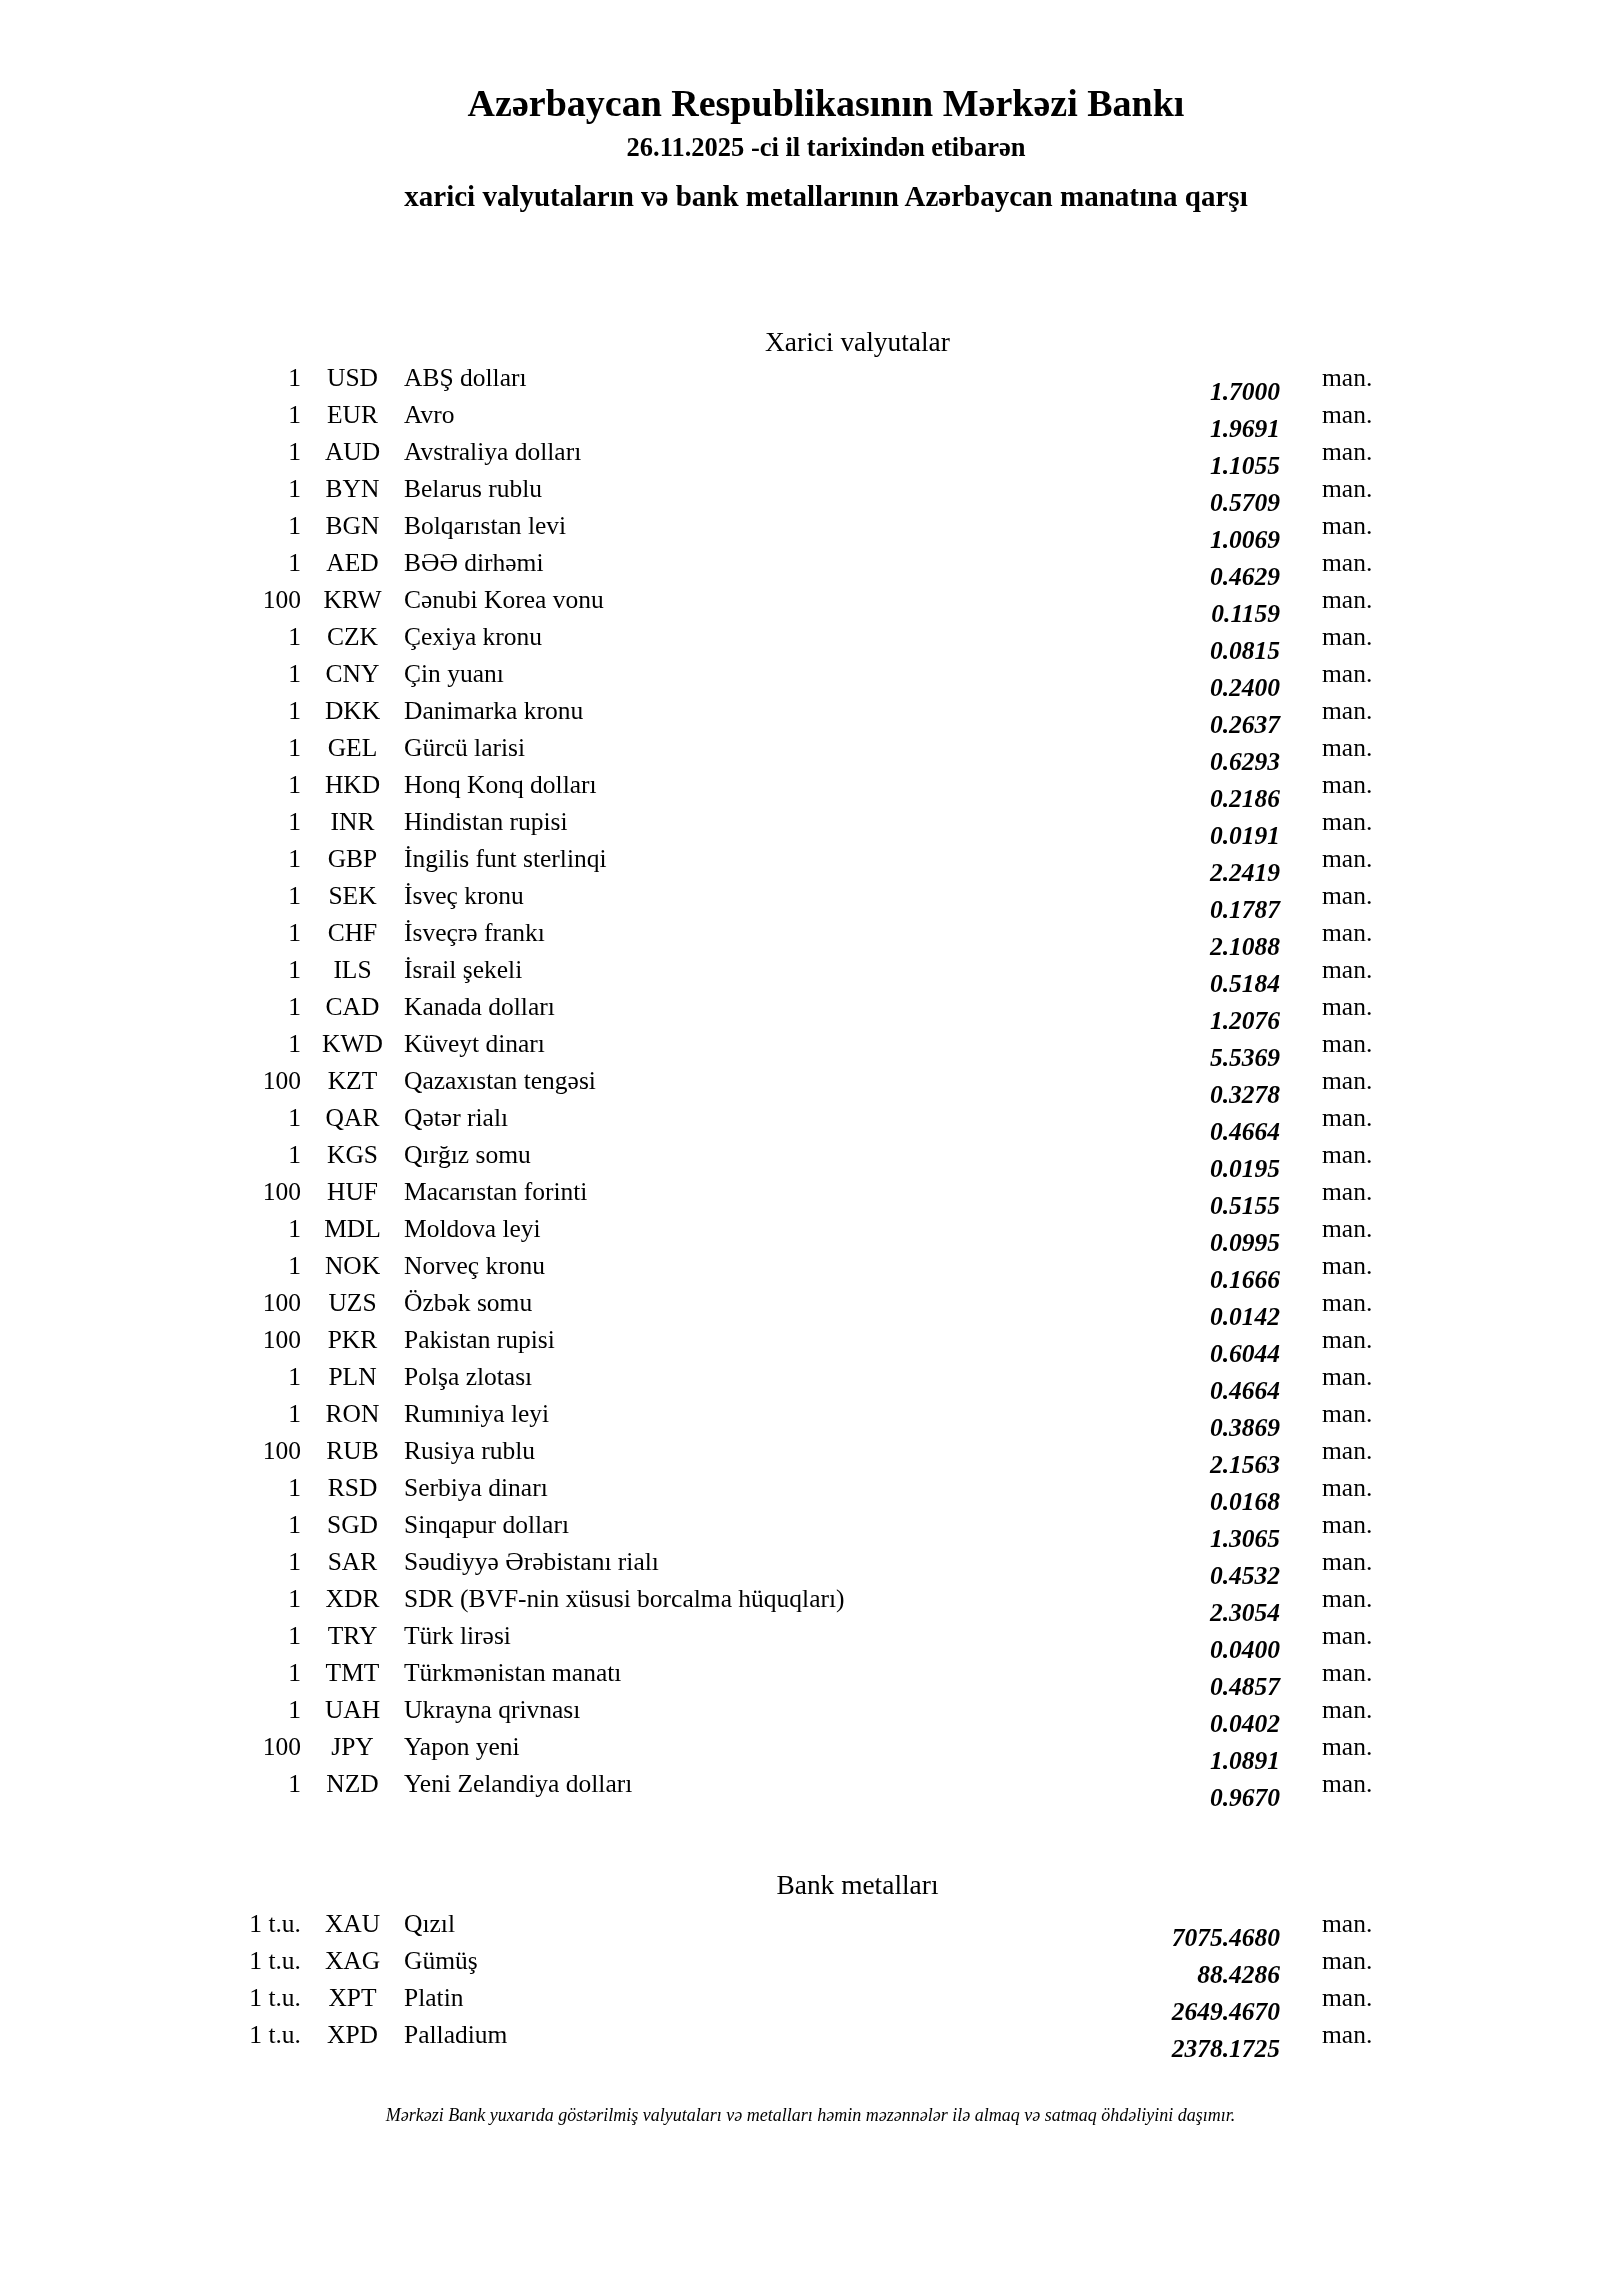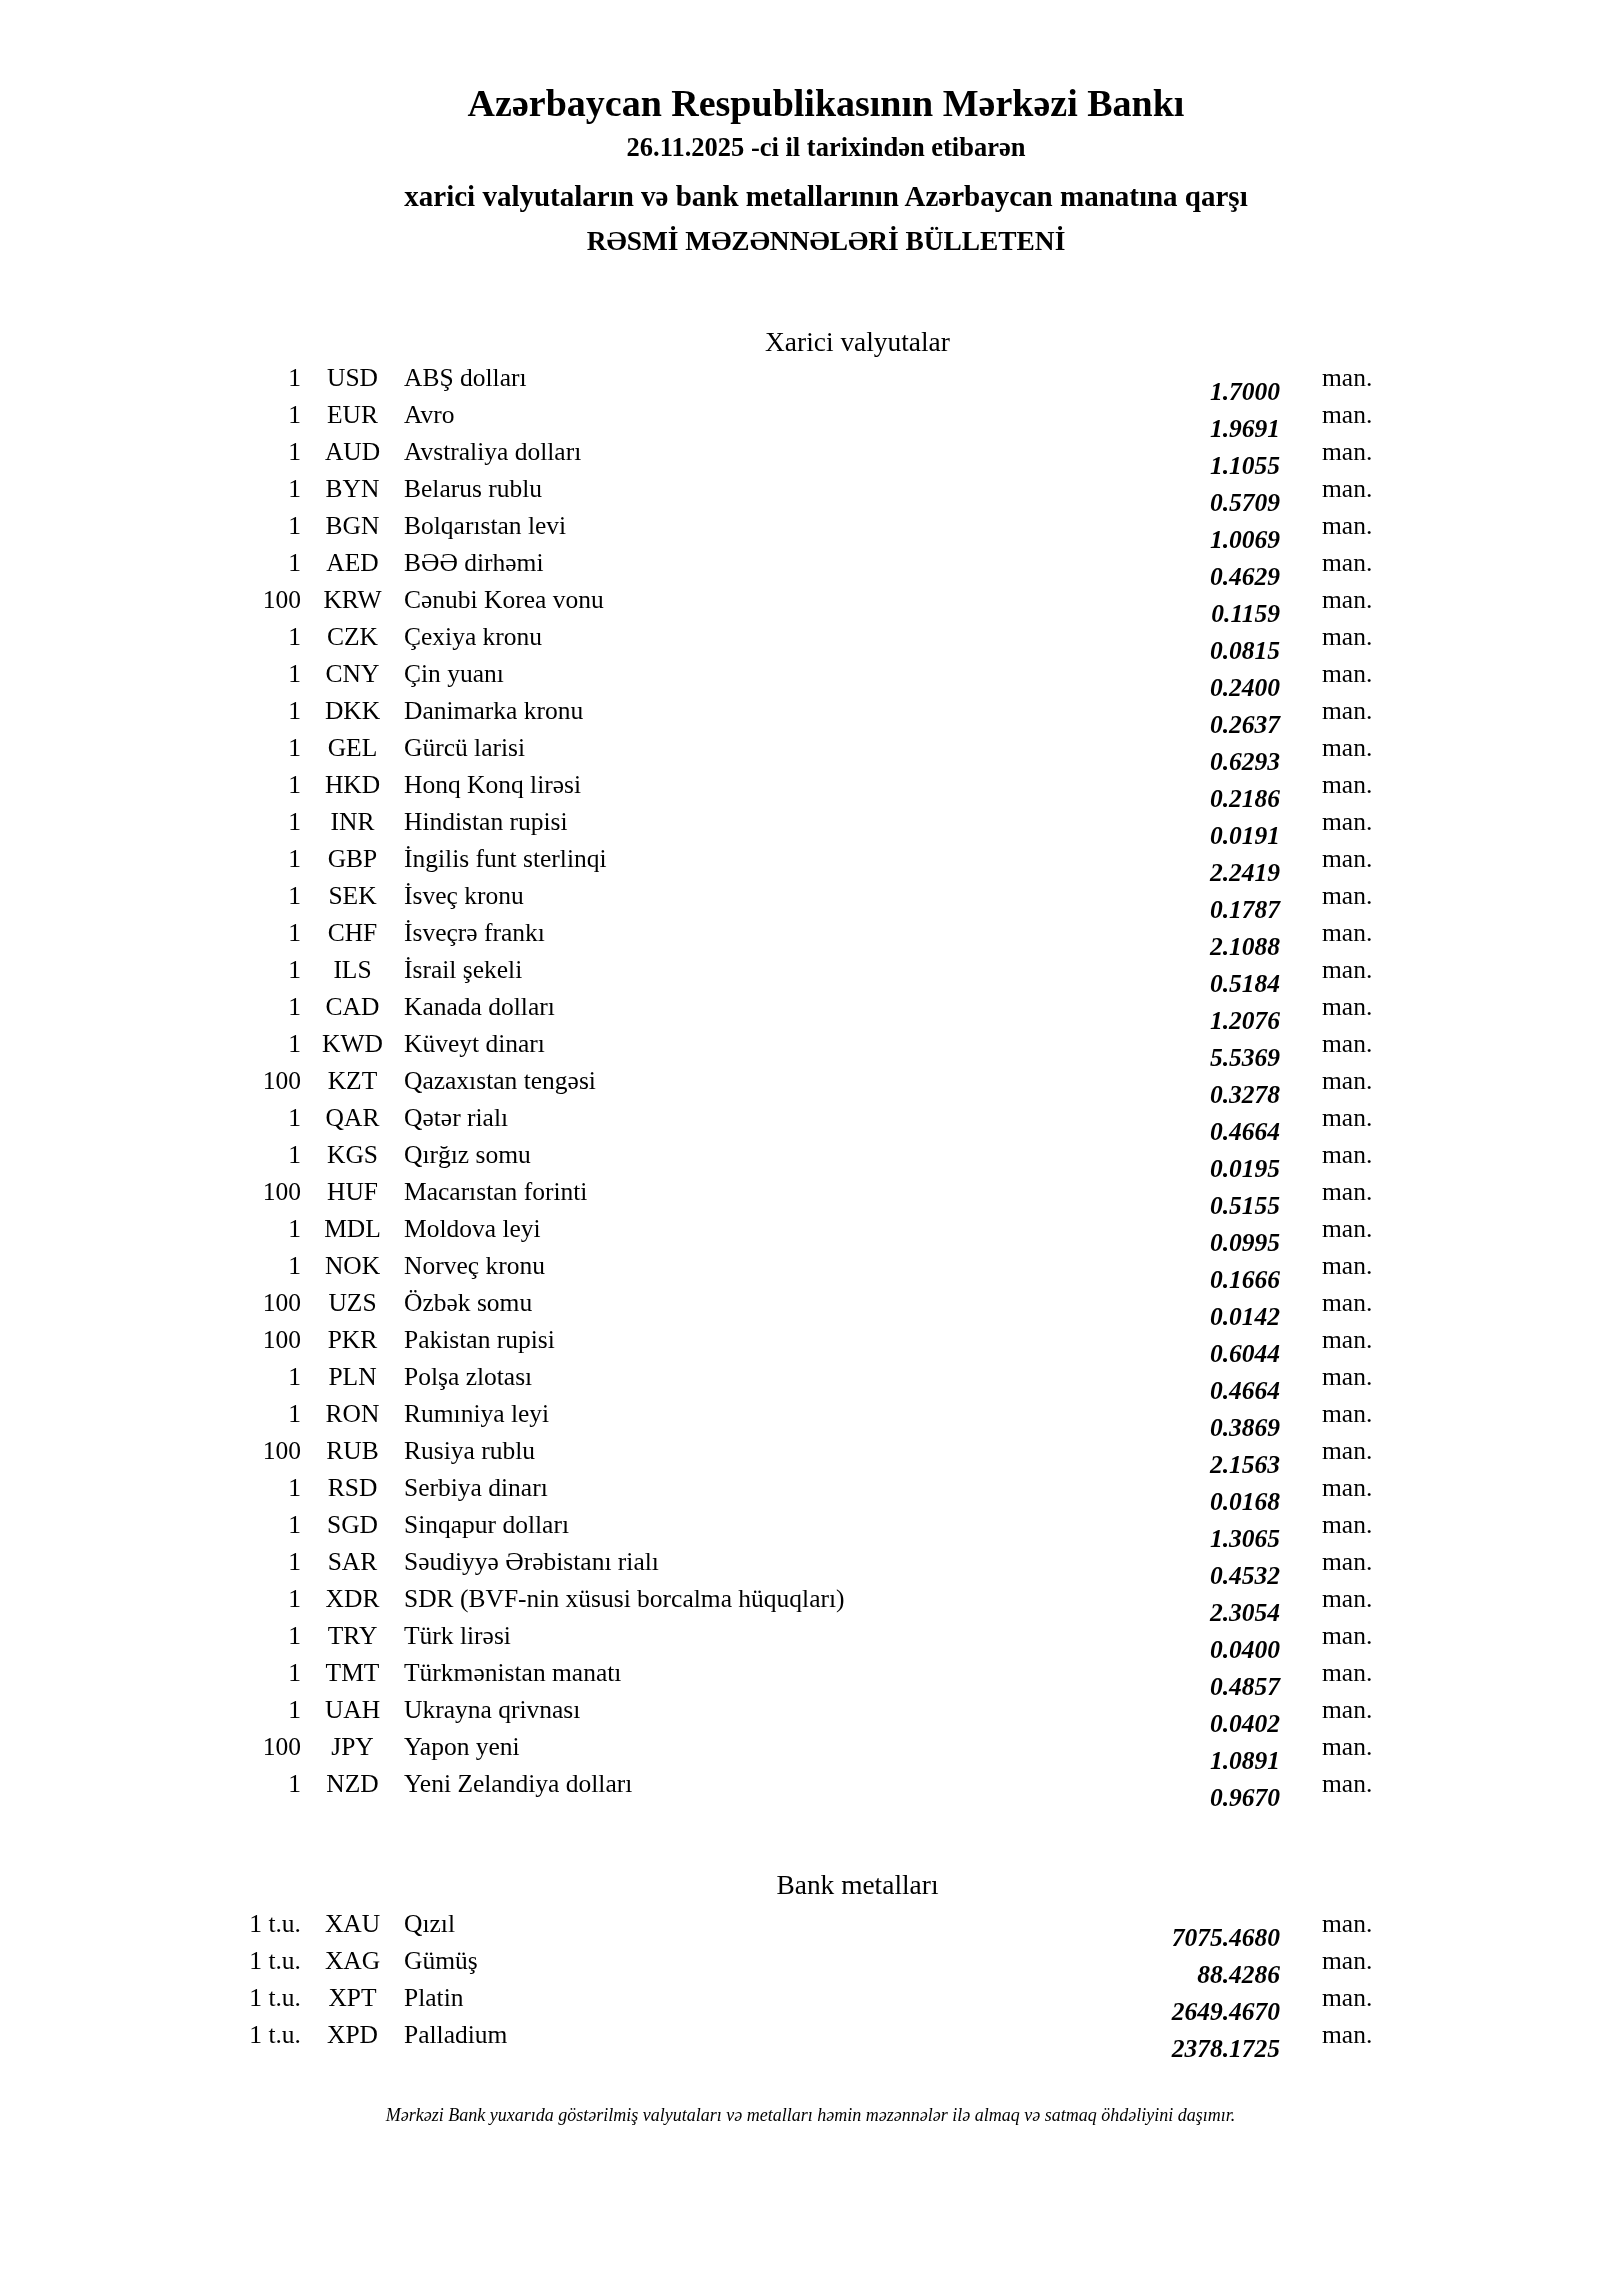--- a/index.html
+++ b/index.html
@@ -102,21 +102,20 @@
 </style>
 </head>
 <body>
 
 <div class="page">
 
   <header class="doc-header">
     <h1 class="bank-name">Azərbaycan Respublikasının Mərkəzi Bankı</h1>
     <p class="date-line">26.11.2025 -ci il tarixindən etibarən</p>
     <p class="subtitle-line">xarici valyutaların və bank metallarının Azərbaycan manatına qarşı</p>
-    <p class="bulletin-title">RƏSMİ MƏZƏNNƏLƏRİ BÜLLETENİ</p>
   </header>
 
   <h2 class="section-title" id="currencies-title">Xarici valyutalar</h2>
   <div class="rows" id="currency-rows">
       <div class="row">
     <span class="col-qty">1</span>
     <span class="col-code">USD</span>
     <span class="col-name">ABŞ dolları</span>
     <span class="col-rate">1.7000</span>
     <span class="col-man">man.</span>
@@ -187,21 +186,21 @@
       <div class="row">
     <span class="col-qty">1</span>
     <span class="col-code">GEL</span>
     <span class="col-name">Gürcü larisi</span>
     <span class="col-rate">0.6293</span>
     <span class="col-man">man.</span>
   </div>
       <div class="row">
     <span class="col-qty">1</span>
     <span class="col-code">HKD</span>
-    <span class="col-name">Honq Konq lirəsi</span>
+    <span class="col-name">Honq Konq dolları</span>
     <span class="col-rate">0.2186</span>
     <span class="col-man">man.</span>
   </div>
       <div class="row">
     <span class="col-qty">1</span>
     <span class="col-code">INR</span>
     <span class="col-name">Hindistan rupisi</span>
     <span class="col-rate">0.0191</span>
     <span class="col-man">man.</span>
   </div>

